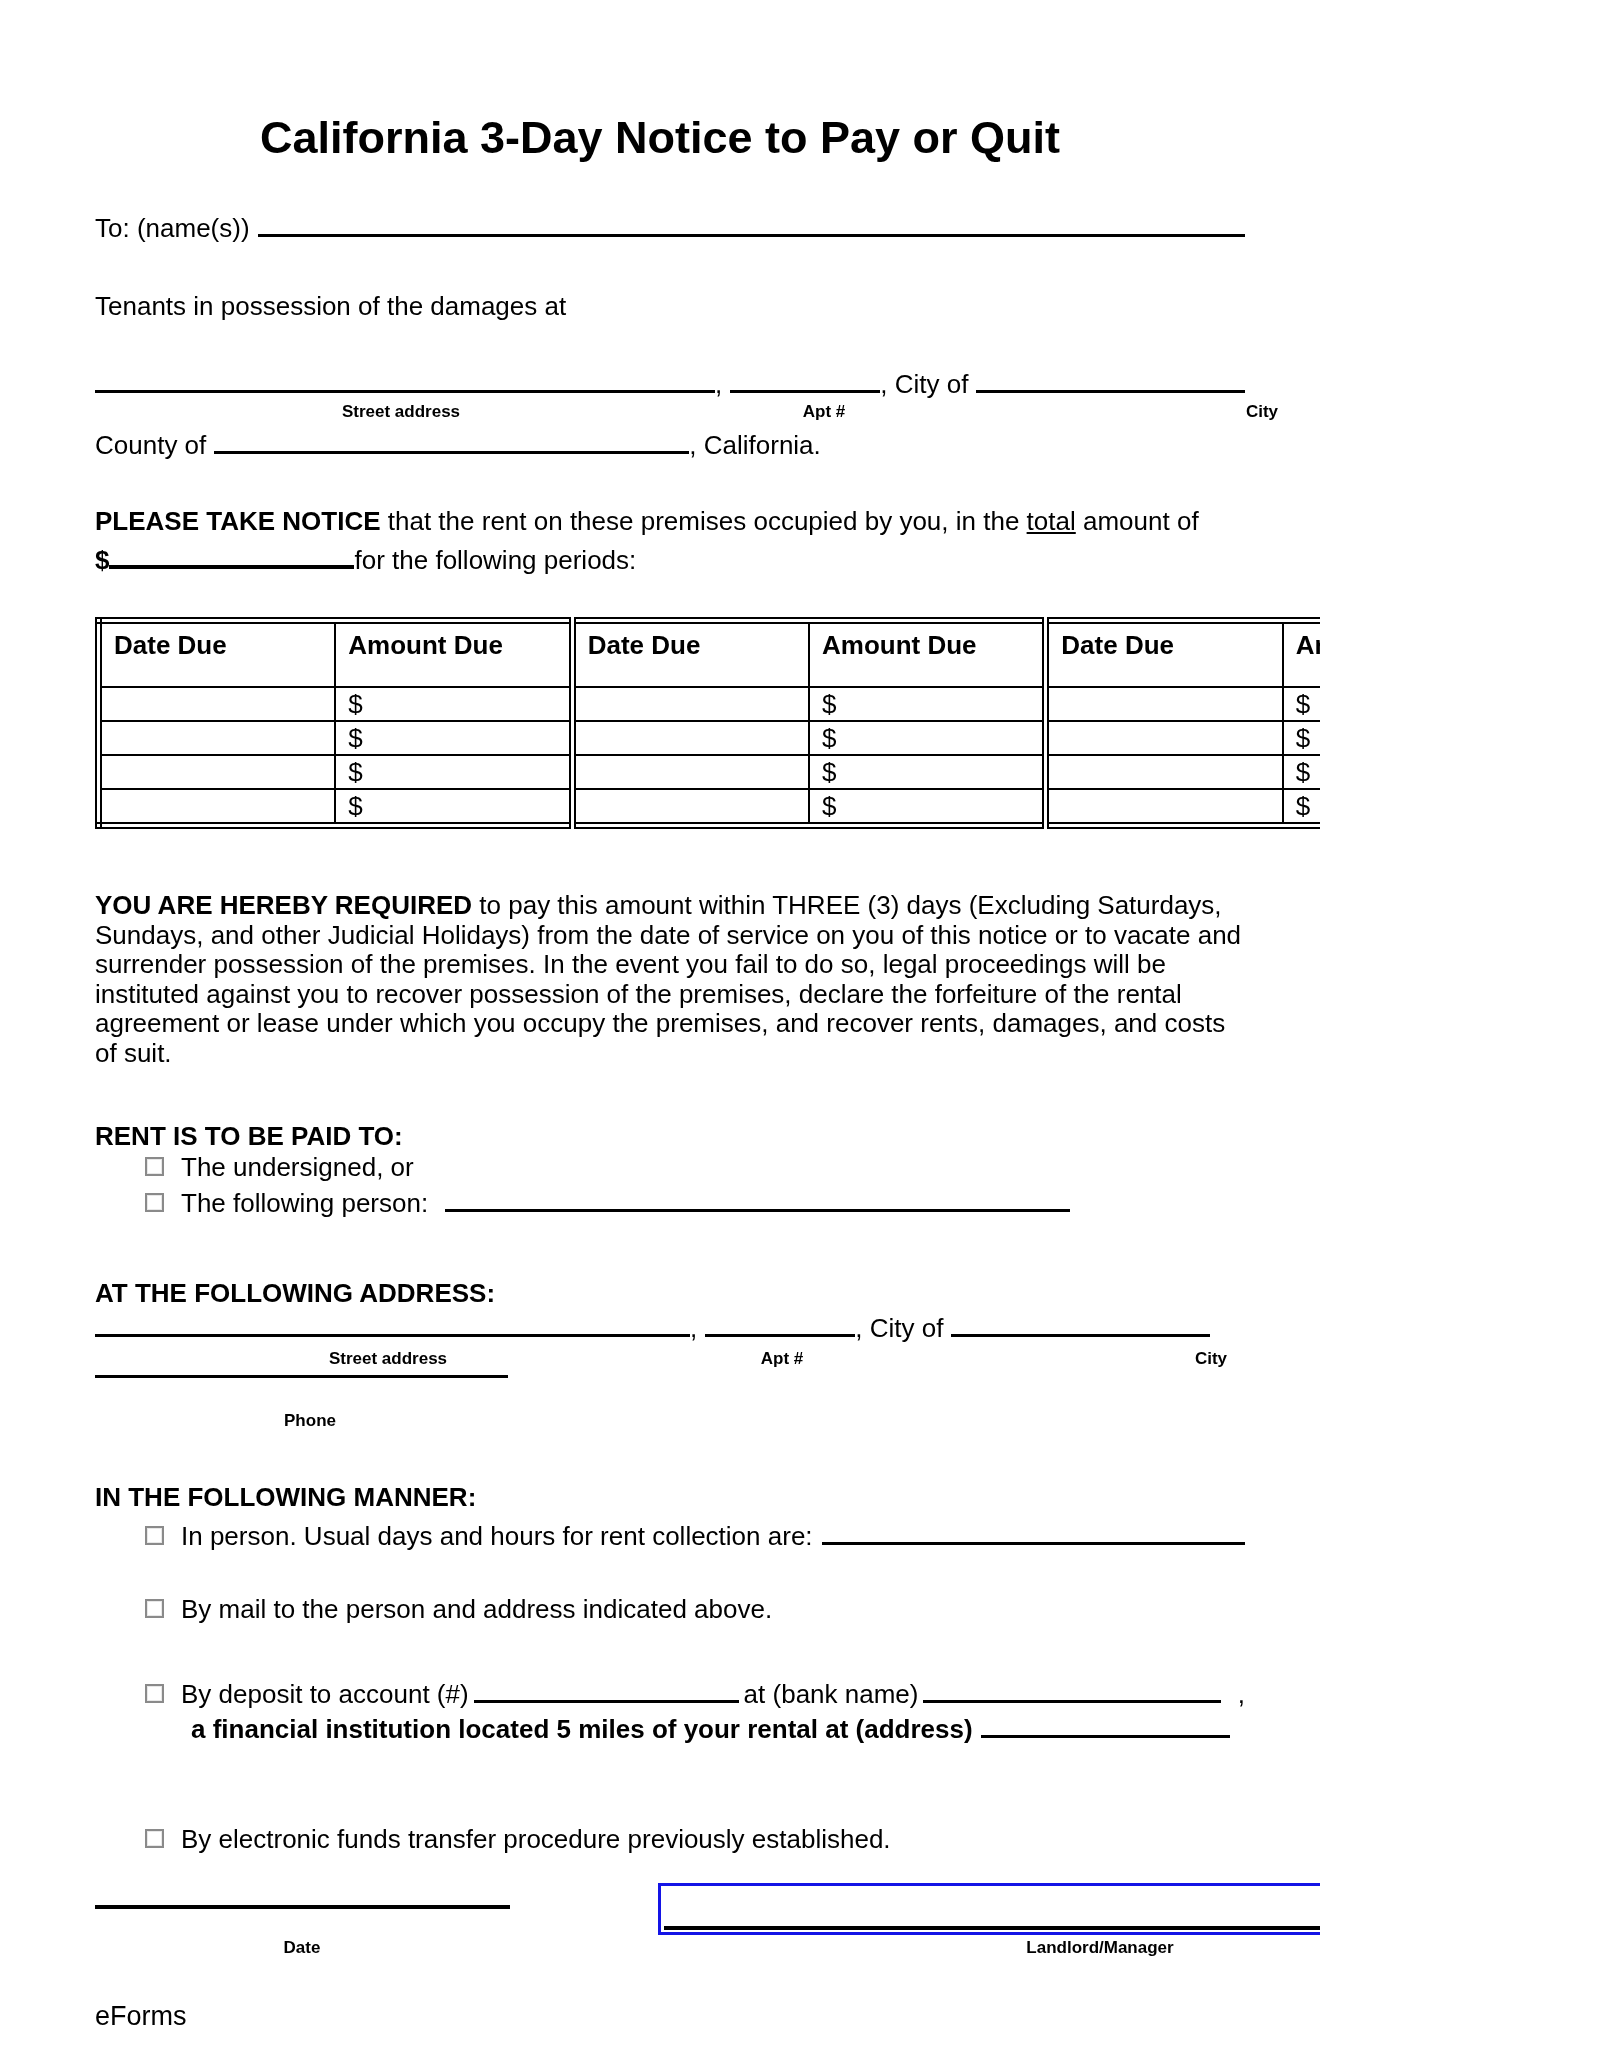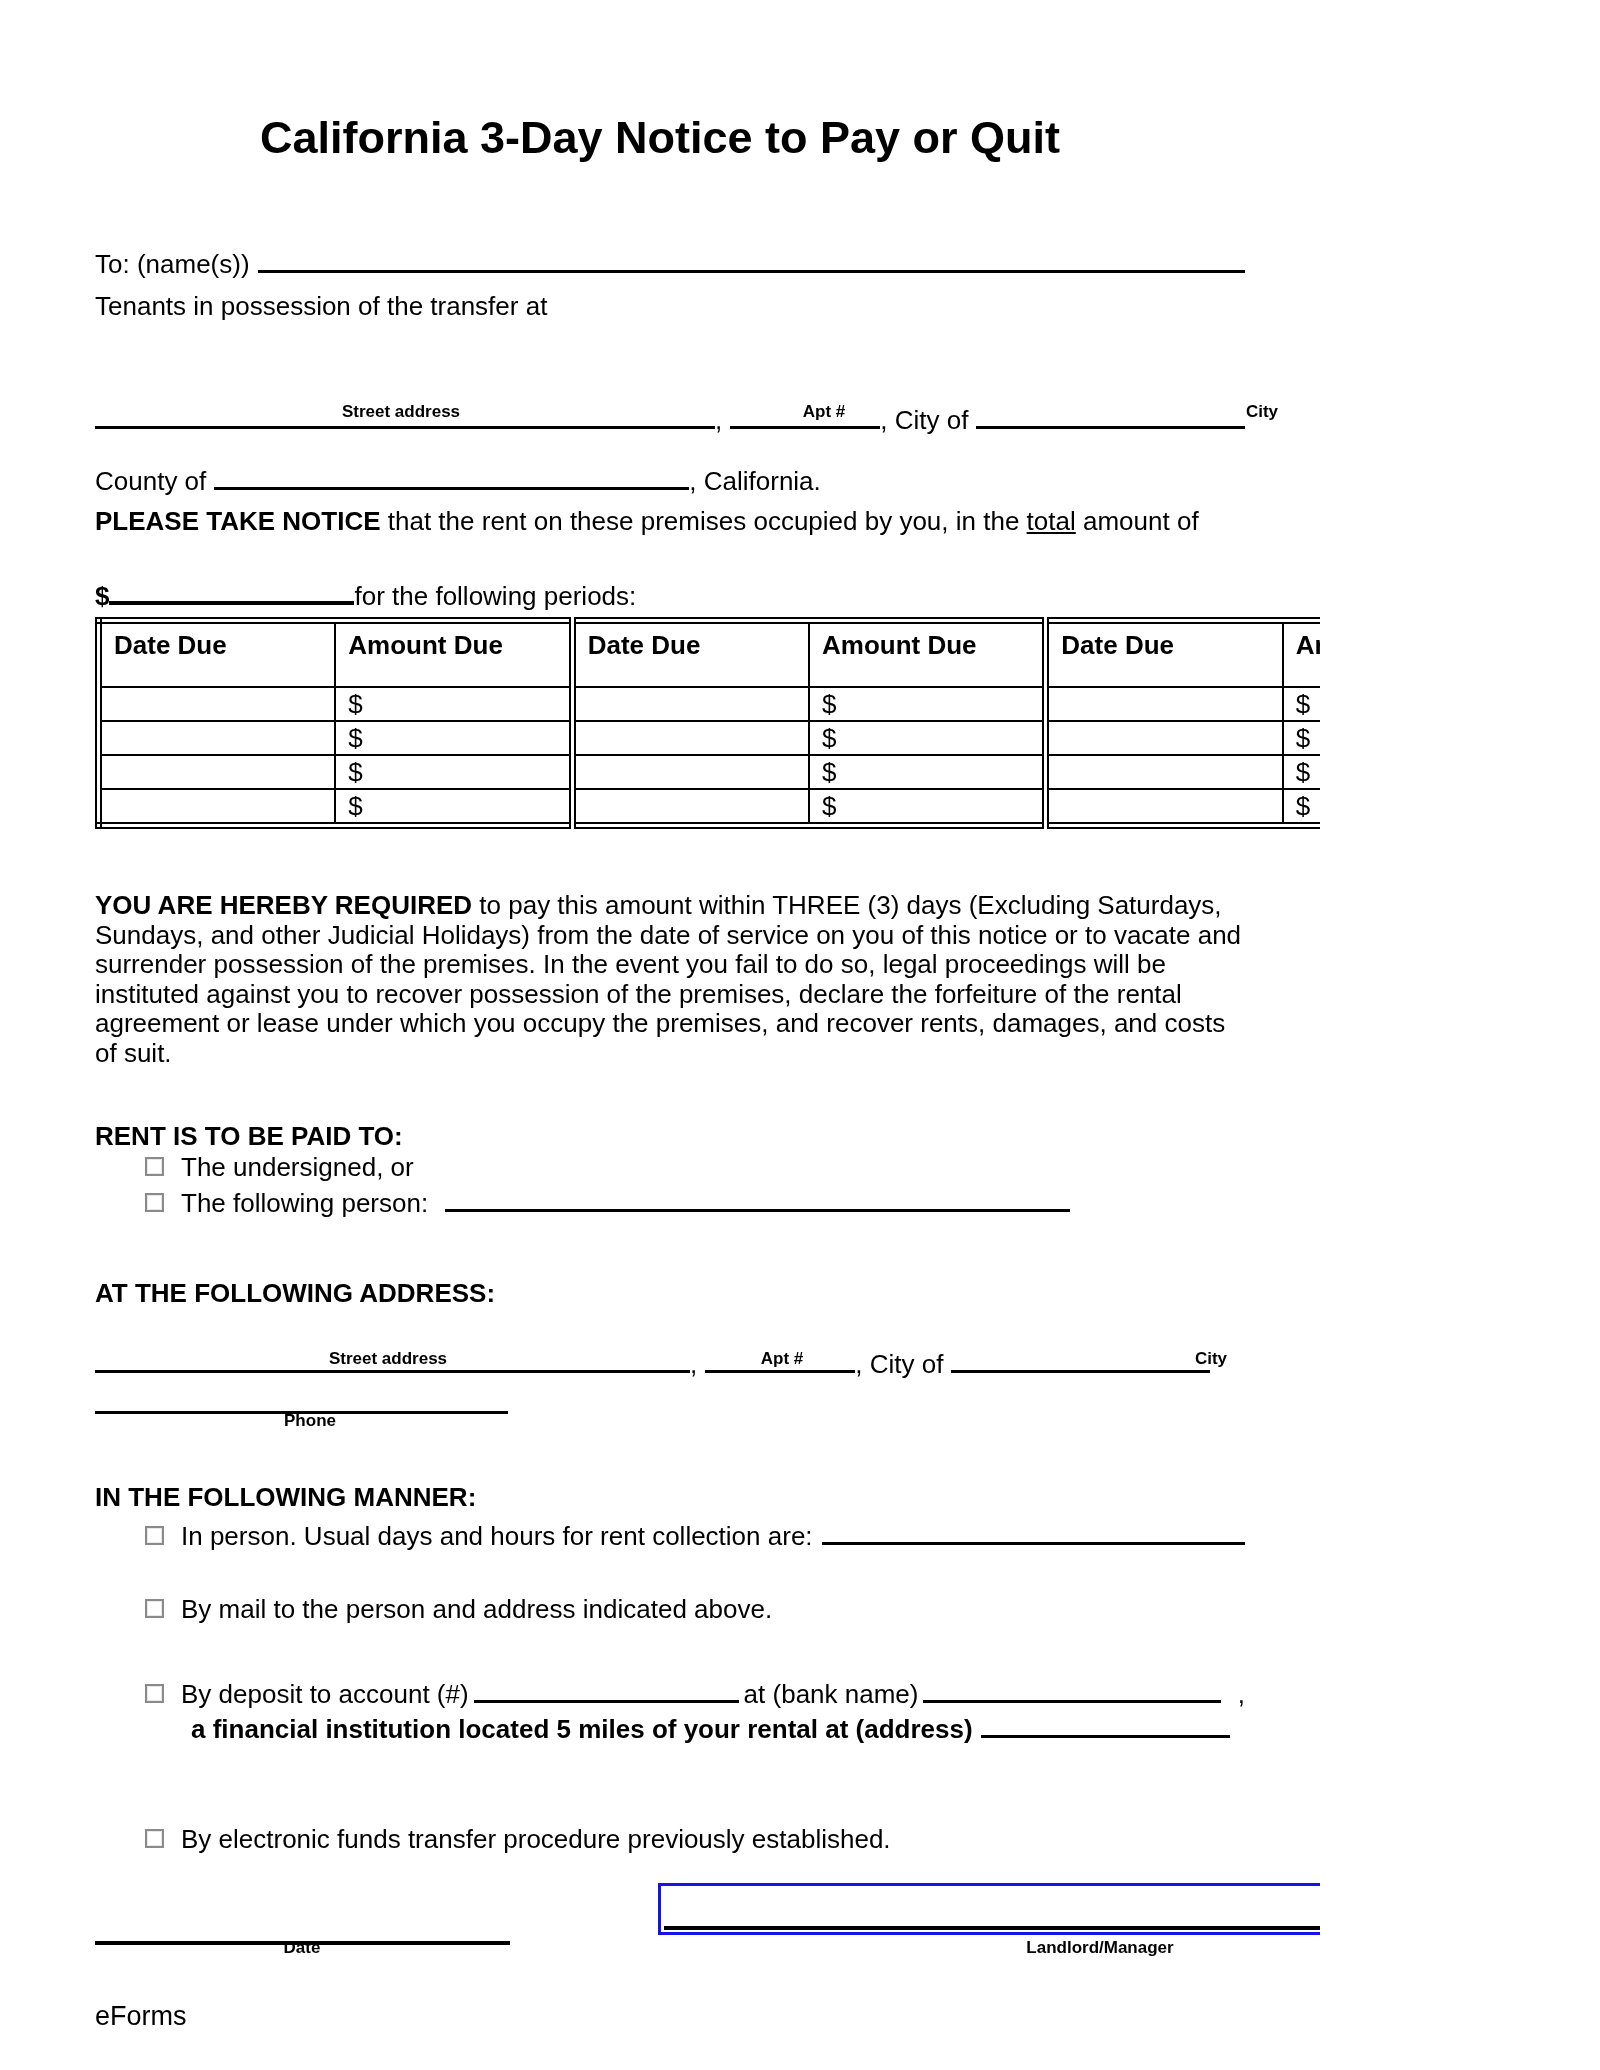--- a/index.html
+++ b/index.html
@@ -11,21 +11,21 @@
     font-size:26px;
     color:#000;
     overflow:hidden;
   }
   .abs { position:absolute; left:95px; right:75px; }
   .title {
     position:absolute; left:0; right:0; top:112px;
     text-align:center; font-size:45px; font-weight:bold;
     letter-spacing:0px;
   }
-  .fill-line { display:flex; align-items:baseline; line-height:30px;margin-top:36px; }
+  .fill-line { display:flex; align-items:baseline; line-height:30px; }
   .blank {
     display:inline-block; height:2px;
     border-bottom:3px solid #000;
   }
   .grow { flex:1 1 auto; }
   .b { font-weight:bold; }
   .u { text-decoration:underline; }
   .gap-l { margin-left:8px; }
   .small-label {
     position:absolute; transform:translateX(-50%);
@@ -75,21 +75,21 @@
 
 <div class="page">
 
   <div class="title">California 3-Day Notice to Pay or Quit</div>
 
   <div class="abs fill-line" style="top:213px;">
     <span>To: (name(s))</span>
     <span class="blank grow gap-l"></span>
   </div>
 
-  <div class="abs" style="top:291px; line-height:30px;">Tenants in possession of the transfer at</div>
+  <div class="abs" style="top:291px; line-height:30px;">Tenants in possession of the damages at</div>
 
   <div class="abs fill-line" style="top:369px;">
     <span class="blank" style="width:620px;"></span>
     <span>,</span>
     <span class="blank gap-l" style="width:150px;"></span>
     <span>, City of</span>
     <span class="blank grow gap-l"></span>
   </div>
   <span class="small-label" style="left:401px; top:402px;">Street address</span>
   <span class="small-label" style="left:824px; top:402px;">Apt #</span>

